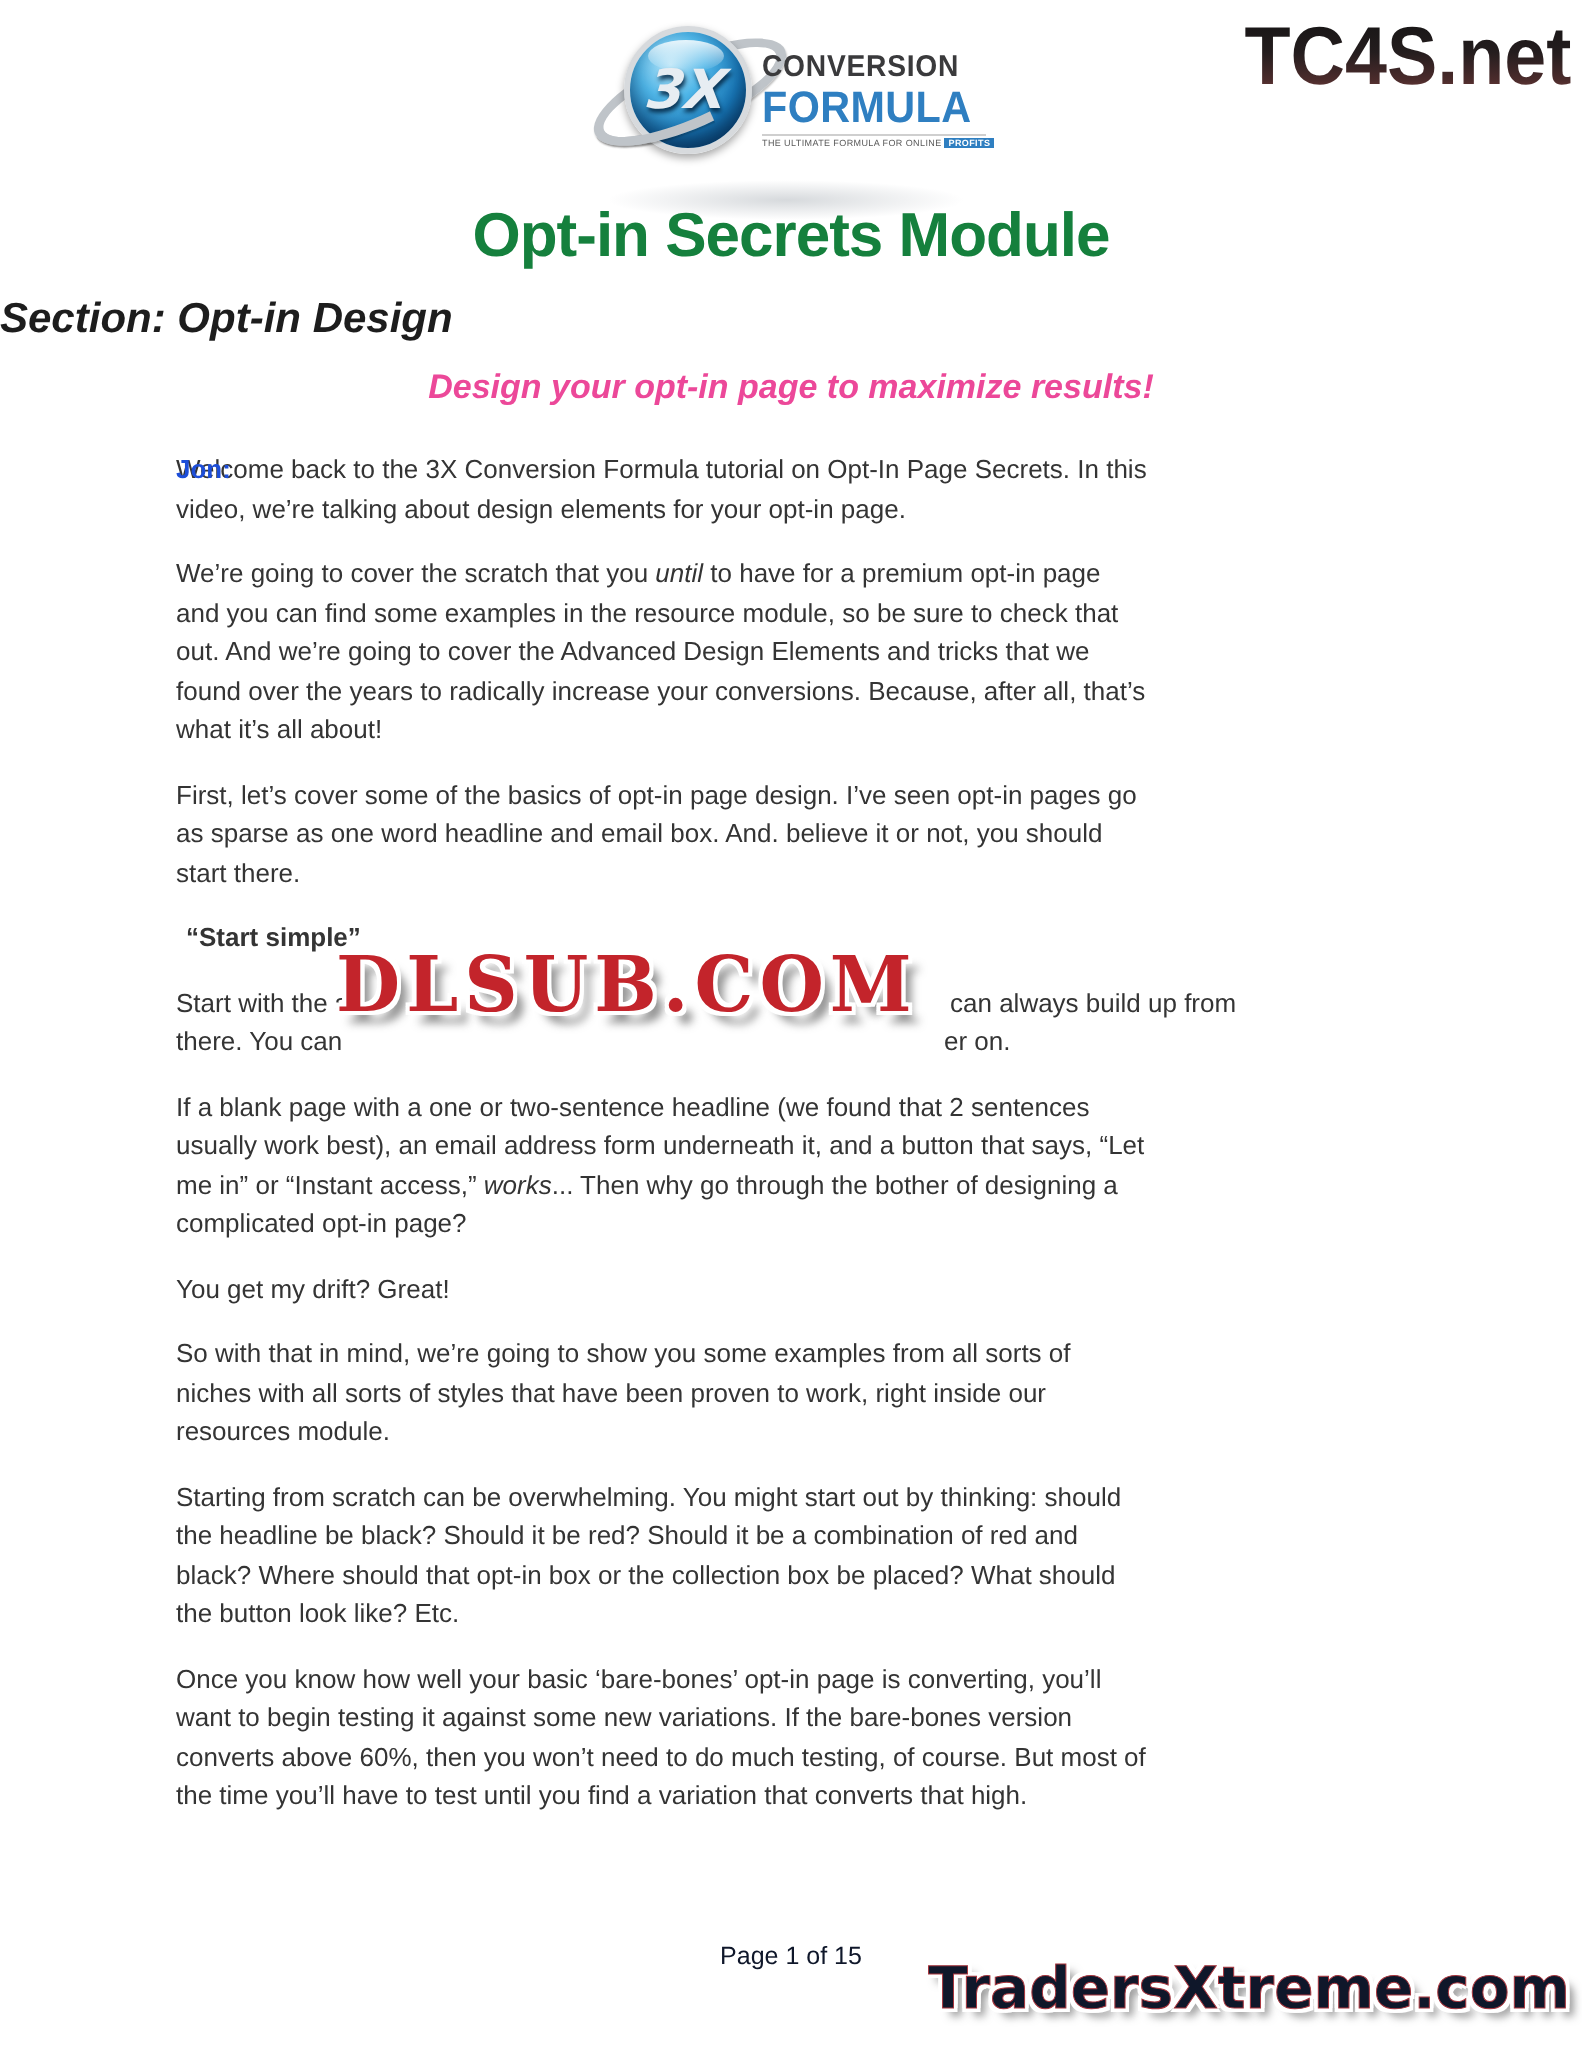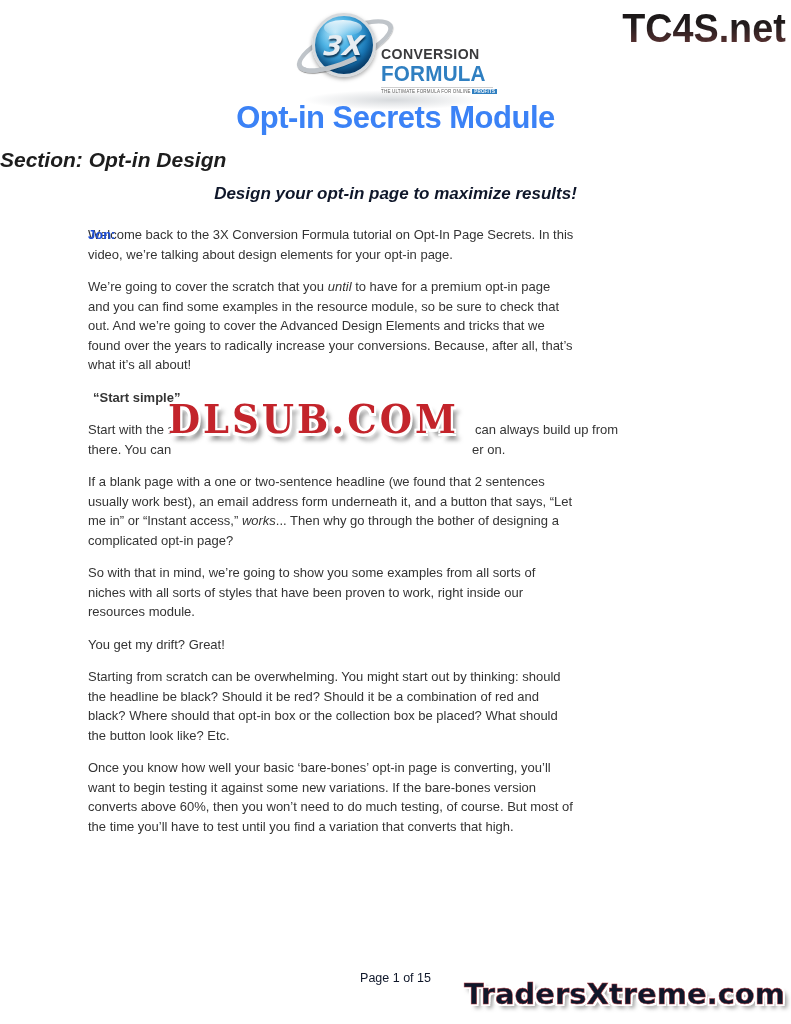--- a/index.html
+++ b/index.html
@@ -38,21 +38,21 @@
   }
   .sphere::before{
     content:''; position:absolute; left:9px; top:4px; width:38px; height:16px;
     border-radius:50%; background:linear-gradient(rgba(255,255,255,.85), rgba(255,255,255,0));
   }
   .sphere-text{
     font-family:"DejaVu Sans", sans-serif; font-weight:bold; font-style:italic;
     font-size:27px; color:#e7edf2; transform:skewX(-6deg);
     text-shadow:1px 2px 2px rgba(4,40,70,.9);
   }
-  .logo-words{ position:absolute; left:82px; top:21px; width:116px; z-index:4;margin-top:20px; }
+  .logo-words{ position:absolute; left:82px; top:21px; width:116px; z-index:4; }
   .logo-line1{
     font-family:"Liberation Sans", sans-serif; font-weight:bold;
     font-size:15px; letter-spacing:.4px; color:#3a3a3c; transform:scaleX(.94); transform-origin:left;
   }
   .logo-line2{
     font-family:"Liberation Sans", sans-serif; font-weight:bold;
     font-size:22px; letter-spacing:.2px; color:#2f7fc1; line-height:23px;
     transform:scaleX(.94); transform-origin:left;
   }
   .logo-tagline{
@@ -87,30 +87,30 @@
     -webkit-text-stroke:.5px #a8353d;
     text-shadow:
       -2px -2px 0 #fff, 2px -2px 0 #fff, -2px 2px 0 #fff, 2px 2px 0 #fff,
       -2px 0 0 #fff, 2px 0 0 #fff, 0 -2px 0 #fff, 0 2px 0 #fff,
       4px 4px 4px rgba(120,120,120,.8);
   }
 
   
   .doc-title{
     position:absolute; top:100px; left:0; width:100%;
-    text-align:center; font-weight:bold; font-size:31px; color:#3b82f6;
+    text-align:center; font-weight:bold; font-size:31px; color:#15803d;
     letter-spacing:-.5px;
   }
   .doc-section{
     position:absolute; top:148px; left:0; width:100%;
     text-align:left; font-weight:bold; font-style:italic; font-size:21px; color:#1d1d1d;
   }
   .doc-bluetag{
     position:absolute; top:184px; left:0; width:100%;
-    text-align:center; font-weight:bold; font-style:italic; font-size:17px; color:#0f172a;
+    text-align:center; font-weight:bold; font-style:italic; font-size:17px; color:#ec4899;
   }
 
   
   .transcript{ position:absolute; top:225px; left:88px; width:640px; font-size:13px; line-height:19.5px; }
   .speaker{ position:absolute; left:0; top:0; font-weight:bold; color:#1d4ed8; }
   .paragraphs{ width:600px; }
   .para{ white-space:pre-line; margin:0 0 13px 0; color:#343434; }
   .para i{ font-style:italic; }
   .para-bold{ font-weight:bold; padding-left:5px; white-space:pre-line; margin:0 0 13px 0; }
   .p5{ position:relative; height:39px; margin-bottom:13px; }
@@ -151,34 +151,37 @@
   <div class="transcript">
     <span class="speaker">Jon:</span>
     <div class="paragraphs">
       <p class="para">Welcome back to the 3X Conversion Formula tutorial on Opt-In Page Secrets. In this
 video, we’re talking about design elements for your opt-in page.</p>
       <p class="para"><span>We’re going to cover the scratch that you </span><i>until</i><span> to have for a premium opt-in page
 and you can find some examples in the resource module, so be sure to check that
 out. And we’re going to cover the Advanced Design Elements and tricks that we
 found over the years to radically increase your conversions. Because, after all, that’s
 what it’s all about!</span></p>
+      <p class="para">First, let’s cover some of the basics of opt-in page design. I’ve seen opt-in pages go
+as sparse as one word headline and email box. And. believe it or not, you should
+start there.</p>
       <p class="para-bold">“Start simple”</p>
       <div class="p5">
         <div class="p5-line"><span>Start with the s</span><span class="frag-r1">can always build up from</span></div>
         <div class="p5-line"><span>there. You can</span><span class="frag-r2">er on.</span></div>
         <div class="dlsub">DLSUB.COM</div>
       </div>
       <p class="para"><span>If a blank page with a one or two-sentence headline (we found that 2 sentences
 usually work best), an email address form underneath it, and a button that says, “Let
 me in” or “Instant access,” </span><i>works</i><span>... Then why go through the bother of designing a
 complicated opt-in page?</span></p>
+      <p class="para">You get my drift? Great!</p>
       <p class="para">So with that in mind, we’re going to show you some examples from all sorts of
 niches with all sorts of styles that have been proven to work, right inside our
 resources module.</p>
-      <p class="para">You get my drift? Great!</p>
       <p class="para">Starting from scratch can be overwhelming. You might start out by thinking: should
 the headline be black? Should it be red? Should it be a combination of red and
 black? Where should that opt-in box or the collection box be placed? What should
 the button look like? Etc.</p>
       <p class="para">Once you know how well your basic ‘bare-bones’ opt-in page is converting, you’ll
 want to begin testing it against some new variations. If the bare-bones version
 converts above 60%, then you won’t need to do much testing, of course. But most of
 the time you’ll have to test until you find a variation that converts that high.</p>
     </div>
   </div>

